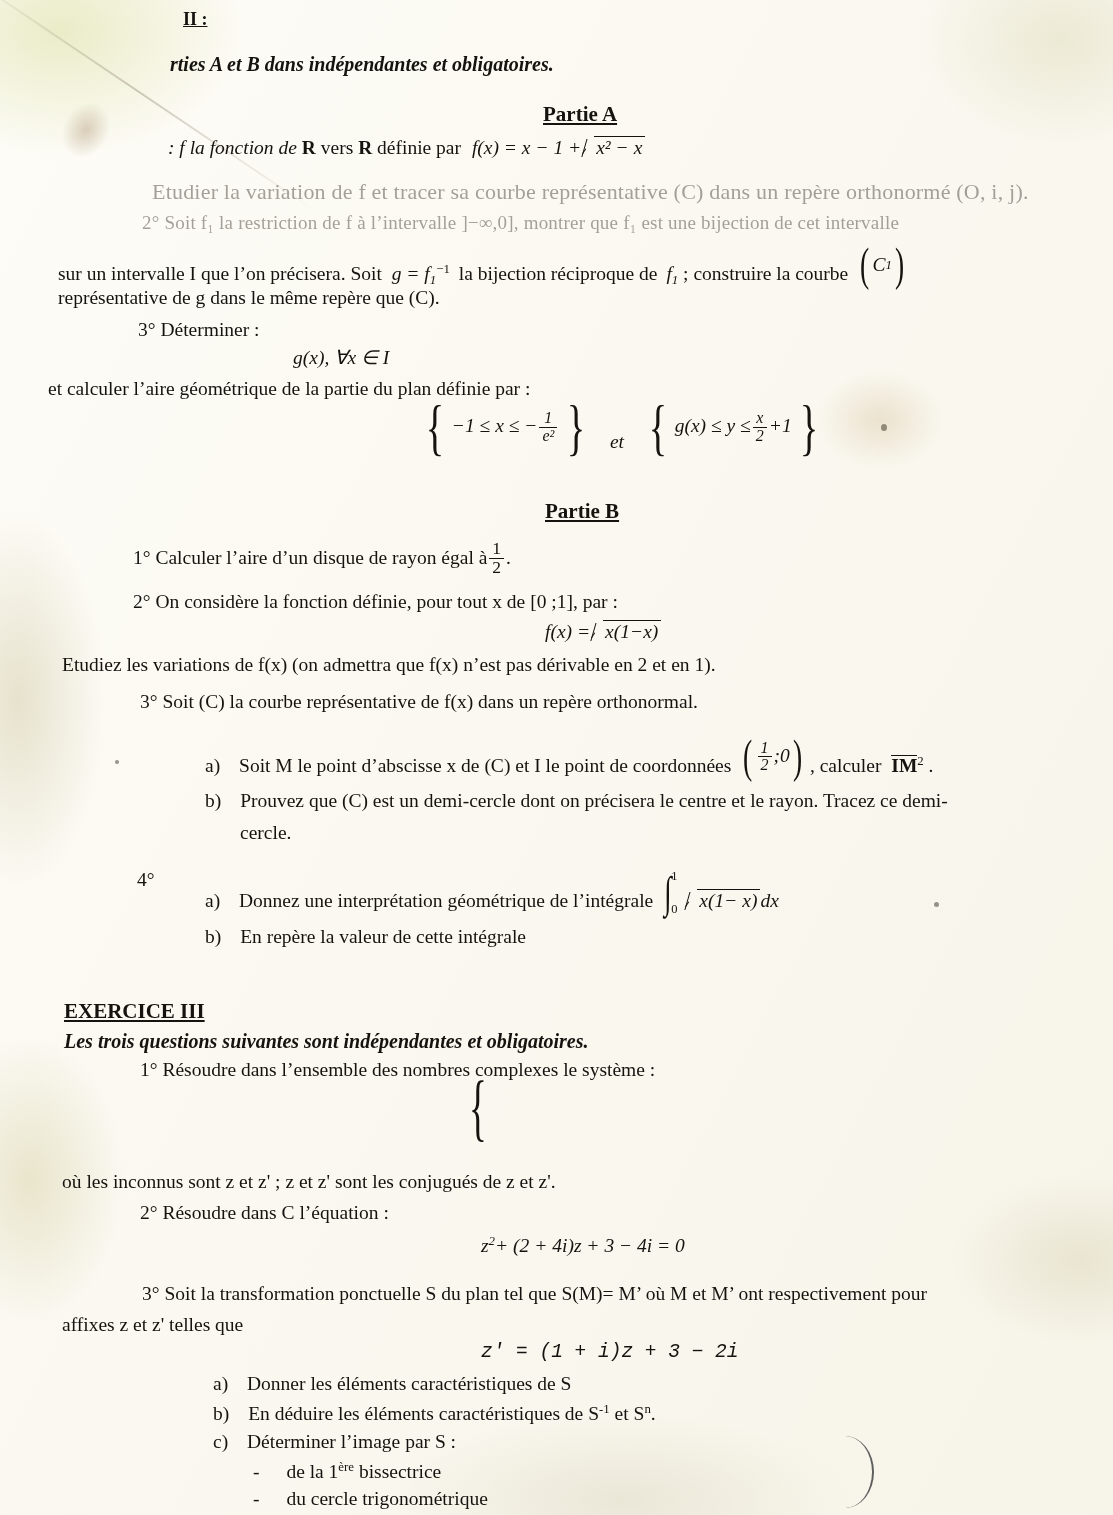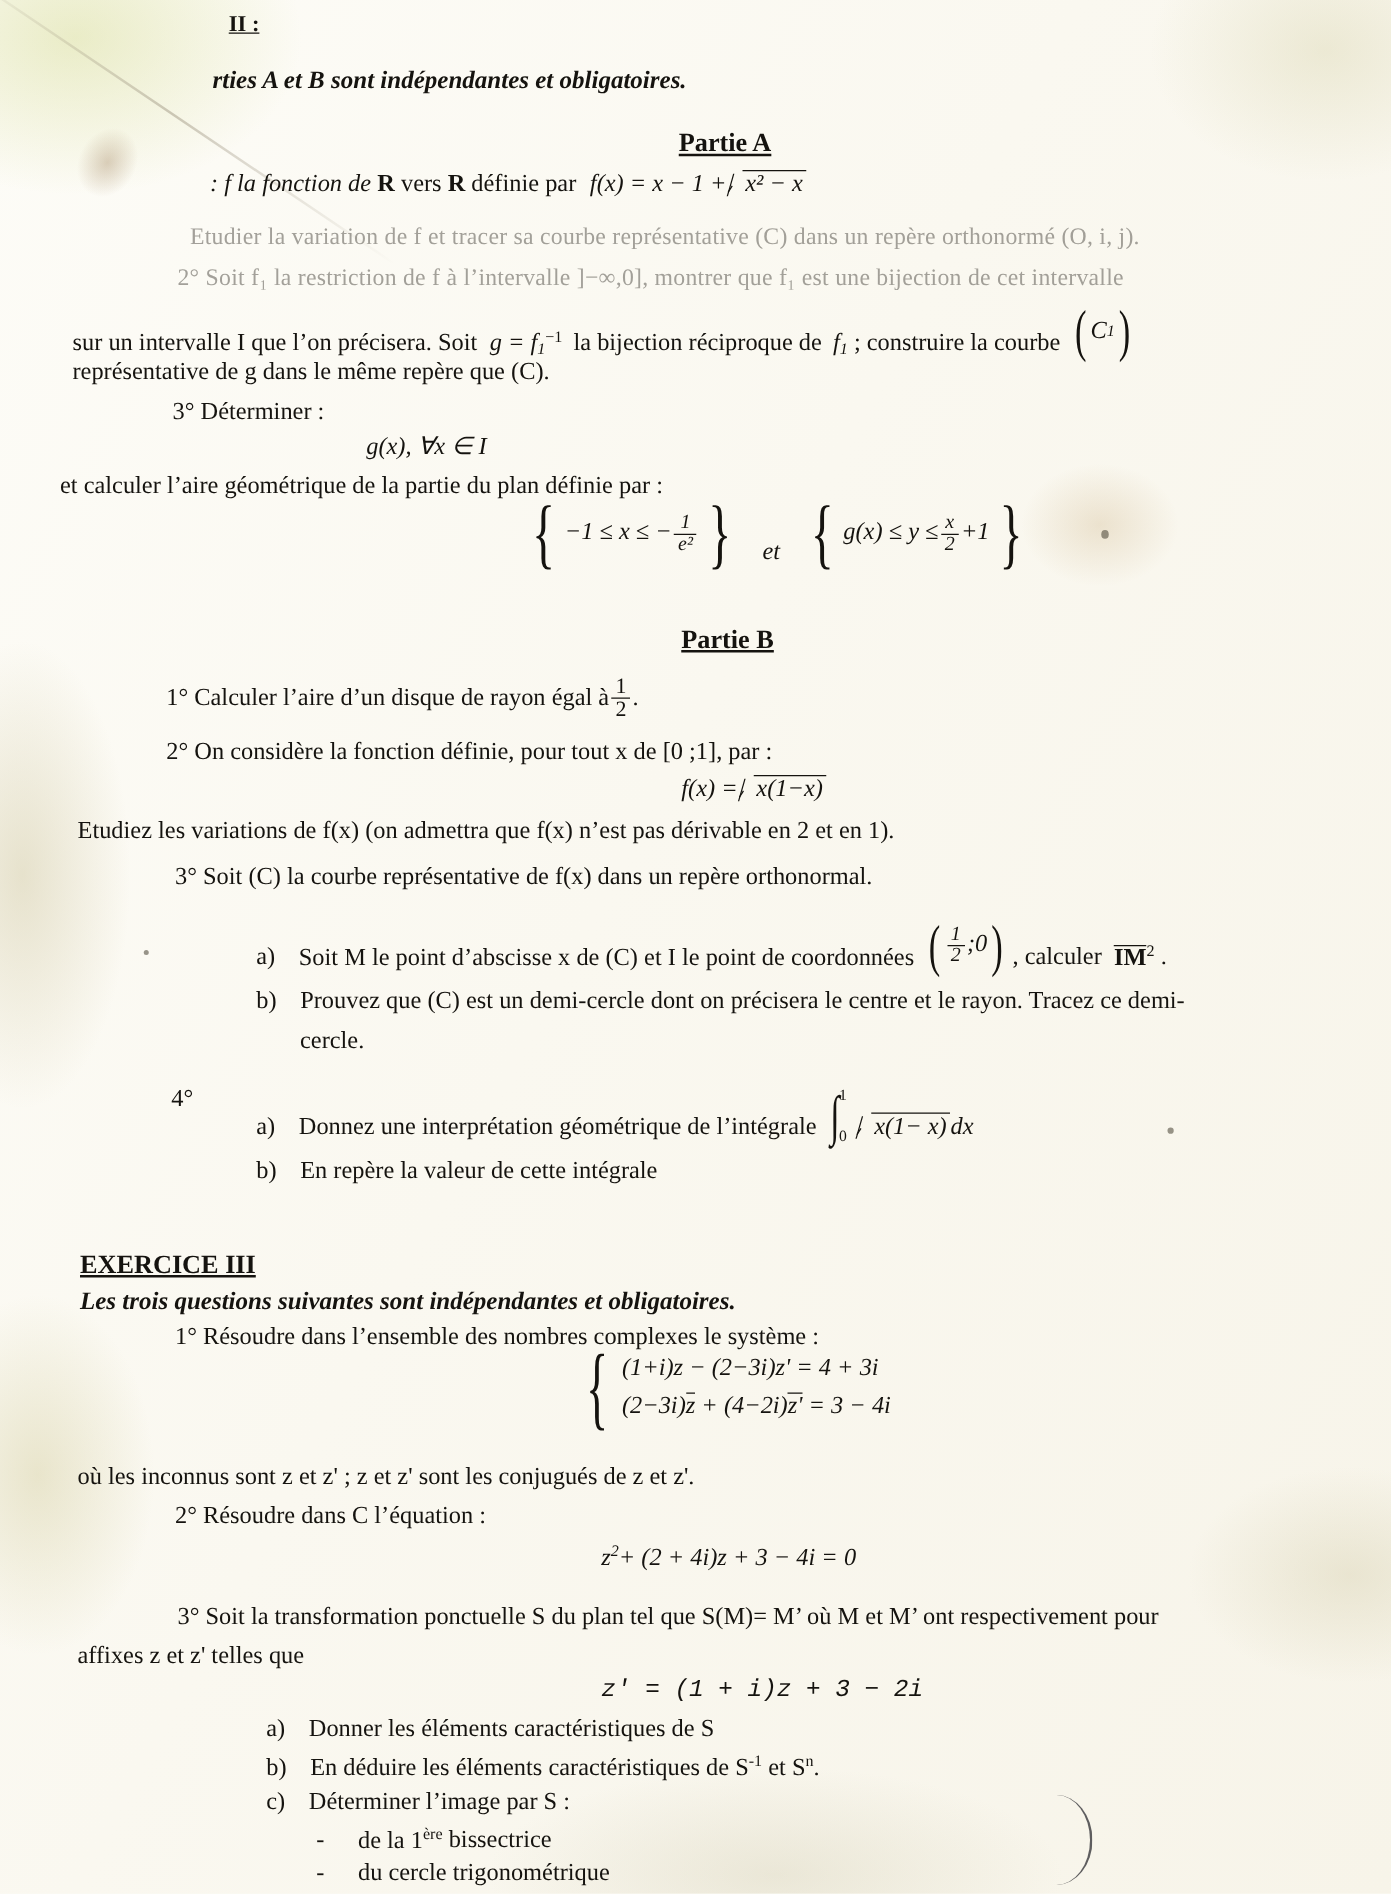--- a/index.html
+++ b/index.html
@@ -107,34 +107,34 @@
 <div class="crease"></div>
 <div class="smudge"></div>
 <div class="penmark"></div>
 <div class="dotspeck" style="left:881px;top:424px;width:6px;height:7px;"></div>
 <div class="dotspeck" style="left:934px;top:902px;width:5px;height:5px;"></div>
 <div class="dotspeck" style="left:115px;top:760px;width:4px;height:4px;"></div>
 
 <div class="content">
 
   <div class="line b u" style="left:183px;top:10px;font-size:18px;">II :</div>
-  <div class="line bi" style="left:170px;top:54px;font-size:20px;">rties A et B sont indépendantes et obligatoires.</div>
+  <div class="line bi" style="left:170px;top:54px;font-size:20px;">rties A et B dans indépendantes et obligatoires.</div>
 
   <div class="line b u" style="left:543px;top:103px;font-size:21px;">Partie A</div>
 
   <div class="line" style="left:168px;top:136px;">
     <span class="mathit">: f la fonction de</span>
     <span class="b">R</span>
     <span>vers</span>
     <span class="b">R</span>
     <span>définie par</span>
     <span class="mathit" style="margin-left:6px;font-style:italic;">f(x) = x − 1 +</span><span class="sqrt"><span class="rad mathit">x² − x</span></span>
   </div>
 
-  <div class="line faded" style="left:152px;top:180px;font-size:19px;">Etudier la variation de f et tracer sa courbe représentative (C) dans un repère orthonormé (O, i, j).</div>
+  <div class="line faded" style="left:152px;top:180px;font-size:22px;">Etudier la variation de f et tracer sa courbe représentative (C) dans un repère orthonormé (O, i, j).</div>
   <div class="line faded" style="left:142px;top:213px;font-size:19px;">2° Soit f₁ la restriction de f à l’intervalle ]−∞,0], montrer que f₁ est une bijection de cet intervalle</div>
 
   <div class="line" style="left:58px;top:251px;">
     <span>sur un intervalle I que l’on précisera. Soit</span>
     <span class="mathit" style="margin-left:5px;">g = f</span><span class="sub mathit">1</span><span class="sup">−1</span>
     <span style="margin-left:4px;">la bijection réciproque de</span>
     <span class="mathit" style="margin-left:4px;">f</span><span class="sub mathit">1</span>
     <span>; construire la courbe</span>
     <span class="bpar" style="margin-left:4px;">
         <span class="pl">(</span>
@@ -220,28 +220,20 @@
     <span style="margin-left:14px;">En repère la valeur de cette intégrale</span>
   </div>
 
   <div class="line b u" style="left:64px;top:1000px;font-size:21px;">EXERCICE III</div>
   <div class="line bi" style="left:64px;top:1031px;font-size:20px;">Les trois questions suivantes sont indépendantes et obligatoires.</div>
   <div class="line" style="left:140px;top:1060px;">1° Résoudre dans l’ensemble des nombres complexes le système :</div>
 
   <div class="line" style="left:460px;top:1085px;">
     <span class="sysbrace">
       <span class="sb">{</span>
-      <span class="sysrows">
-        <span class="mathit">(1+i)z − (2−3i)z' = 4 + 3i</span>
-        <span class="mathit">
-          <span>(2−3i)</span><span class="ovl">z</span>
-          <span>+ (4−2i)</span><span class="ovl">z'</span>
-          <span>= 3 − 4i</span>
-        </span>
-      </span>
     </span>
   </div>
 
   <div class="line" style="left:62px;top:1172px;">où les inconnus sont  z et z' ;  z  et   z'   sont les conjugués de z et z'.</div>
   <div class="line" style="left:140px;top:1203px;">2° Résoudre dans C l’équation :</div>
 
   <div class="line mathit" style="left:481px;top:1235px;">
     <span>z</span><span class="sup">2</span><span>+ (2 + 4i)z + 3 − 4i = 0</span>
   </div>
 

